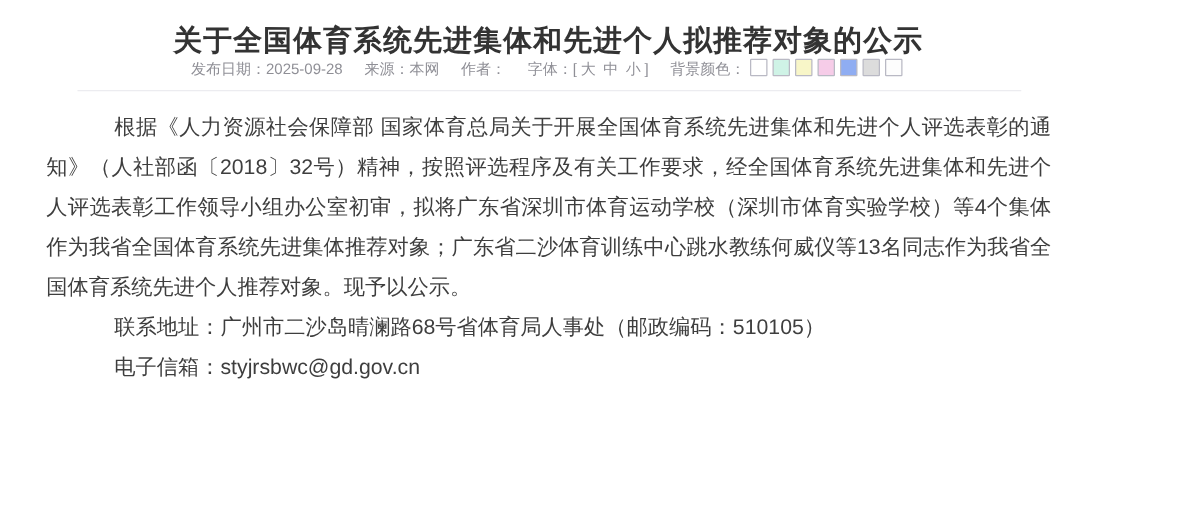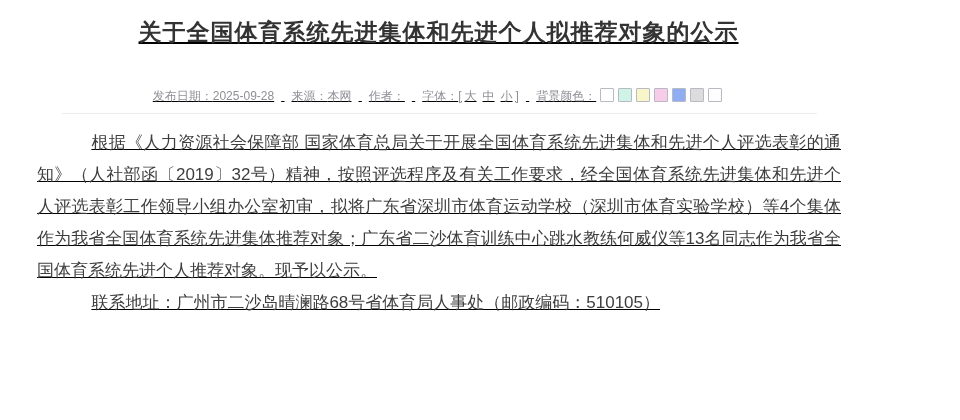--- a/index.html
+++ b/index.html
@@ -9,34 +9,32 @@
     width: 960px;
     height: 420px;
     overflow: hidden;
     font-family: "Liberation Sans", "DejaVu Sans", sans-serif;
   }
   .page {
     width: 877px;
     height: 420px;
     background: #ffffff;
     position: relative;
-    text-decoration: underline;
   }
   .title {
     margin: 0;
     padding: 17px 60px 0 60px;
     text-align: center;
     font-size: 23px;
     font-weight: bold;
     color: #333333;
     letter-spacing: 1px;
     line-height: 30px;
   }
   .meta {
-    margin-top: 41px;
     text-align: center;
     font-size: 12px;
     color: #8f8f96;
     white-space: nowrap;
   }
   .meta .item { margin: 0 7px; }
   .meta .label { color: #8f8f96; }
   .meta .value { color: #8f8f96; }
   .font-links .fl {
     cursor: pointer;
@@ -82,17 +80,18 @@
     <span class="item"><span class="label">发布日期：</span><span class="value">2025-09-28</span></span>
     <span class="item"><span class="label">来源：</span><span class="value">本网</span></span>
     <span class="item"><span class="label">作者：</span><span class="value"></span></span>
     <span class="item font-links"><span class="label">字体：</span><span>[</span><span class="fl">大</span><span class="fl">中</span><span class="fl">小</span><span>]</span></span>
     <span class="item"><span class="label">背景颜色：</span><span class="swatch-row"><span class="swatch" style="background: rgb(255, 255, 255);"></span><span class="swatch" style="background: rgb(207, 243, 230);"></span><span class="swatch" style="background: rgb(248, 246, 200);"></span><span class="swatch" style="background: rgb(246, 204, 232);"></span><span class="swatch" style="background: rgb(143, 173, 242);"></span><span class="swatch" style="background: rgb(220, 220, 220);"></span><span class="swatch" style="background: rgb(253, 253, 253);"></span></span></span>
   </div>
 
   <hr class="divider">
 
   <div class="content">
-    <p>根据《人力资源社会保障部 国家体育总局关于开展全国体育系统先进集体和先进个人评选表彰的通知》（人社部函〔2019〕32号）精神，按照评选程序及有关工作要求，经全国体育系统先进集体和先进个人评选表彰工作领导小组办公室初审，拟将广东省深圳市体育运动学校（深圳市体育实验学校）等4个集体作为我省全国体育系统先进集体推荐对象；广东省二沙体育训练中心跳水教练何威仪等13名同志作为我省全国体育系统先进个人推荐对象。现予以公示。</p>
+    <p>根据《人力资源社会保障部 国家体育总局关于开展全国体育系统先进集体和先进个人评选表彰的通知》（人社部函〔2018〕32号）精神，按照评选程序及有关工作要求，经全国体育系统先进集体和先进个人评选表彰工作领导小组办公室初审，拟将广东省深圳市体育运动学校（深圳市体育实验学校）等4个集体作为我省全国体育系统先进集体推荐对象；广东省二沙体育训练中心跳水教练何威仪等13名同志作为我省全国体育系统先进个人推荐对象。现予以公示。</p>
     <p>联系地址：广州市二沙岛晴澜路68号省体育局人事处（邮政编码：510105）</p>
+    <p>电子信箱：styjrsbwc@gd.gov.cn</p>
   </div>
 
 </div>
 
 </body></html>

